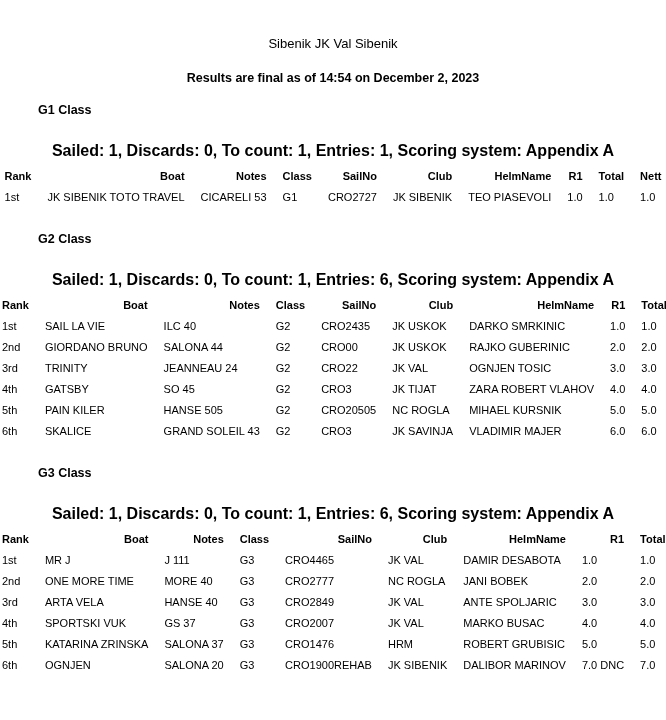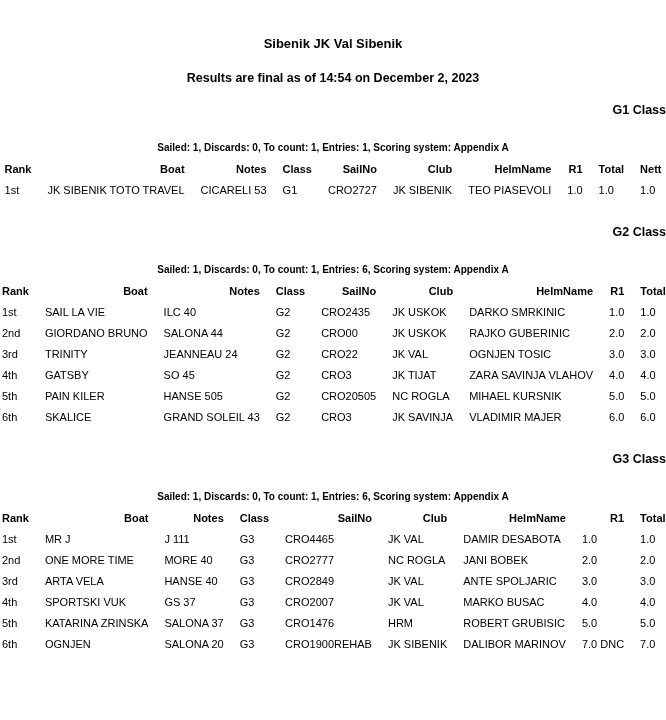--- a/index.html
+++ b/index.html
@@ -19,45 +19,45 @@
   }
   h1.page-title {
     font-size: 17px;
     font-weight: bold;
     text-align: center;
     margin: 0 0 0 0;
     letter-spacing: 0.2px;
   }
   h2.venue {
     font-size: 13px;
-    font-weight: bold;
+    font-weight: normal;
     text-align: center;
     margin: 22px 0 0 0;
   }
   p.status {
     font-size: 12.5px;
     font-weight: bold;
     text-align: center;
     margin: 20px 0 18px 0;
   }
   section.class-section {
     margin-top: 24px;
   }
   section.class-section:first-of-type {
     margin-top: 16px;
   }
   h3.class-title {
     font-size: 12.5px;
     font-weight: bold;
-    text-align: right;
+    text-align: left;
     margin: 0 0 0 0;
     padding-left: 38px;
   }
   p.summary {
-    font-size: 10px;
+    font-size: 16px;
     font-weight: bold;
     text-align: center;
     margin: 25px 0 6px 0;
   }
   table.results {
     border-collapse: collapse;
     margin: 0 auto;
     font-size: 11px;
     line-height: 13px;
   }
@@ -174,21 +174,21 @@
               <td>3.0</td>
               <td>3.0</td>
             </tr>
             <tr>
               <td>4th</td>
               <td>GATSBY</td>
               <td>SO 45</td>
               <td>G2</td>
               <td>CRO3</td>
               <td>JK TIJAT</td>
-              <td>ZARA SAVINJA VLAHOV</td>
+              <td>ZARA ROBERT VLAHOV</td>
               <td>4.0</td>
               <td>4.0</td>
             </tr>
             <tr>
               <td>5th</td>
               <td>PAIN KILER</td>
               <td>HANSE 505</td>
               <td>G2</td>
               <td>CRO20505</td>
               <td>NC ROGLA</td>

